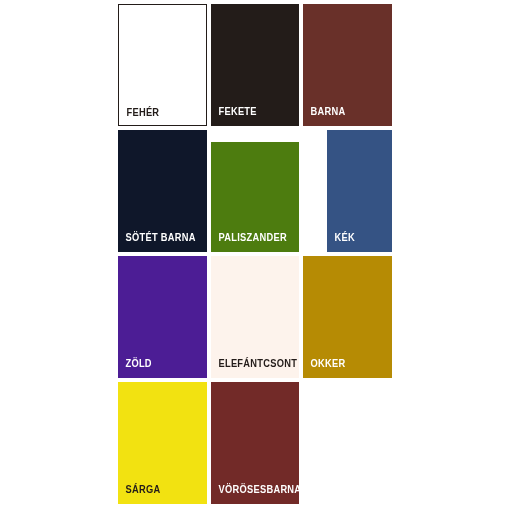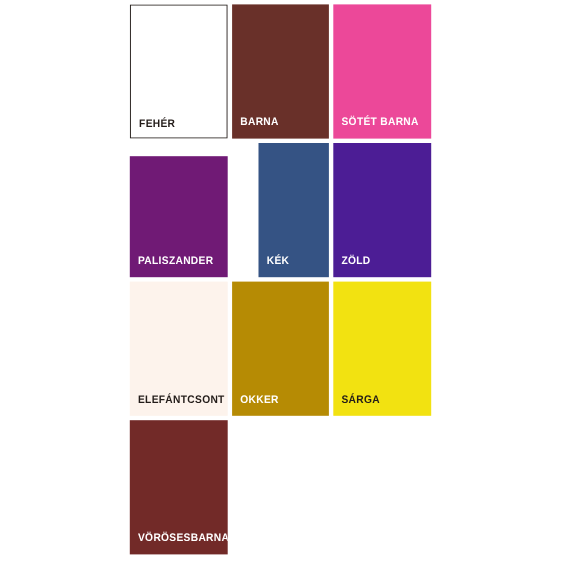--- a/index.html
+++ b/index.html
@@ -92,30 +92,33 @@
 <div id="palette-board" style="background-color: rgb(255, 255, 255);">
 
   <div id="swatch-grid">
 
     <div class="swatch split">
       <div class="sub-swatch bordered" style="background-color: rgb(255, 255, 255);">
         <span class="swatch-label label-dark" style="color: rgb(35, 28, 25);">FEHÉR</span>
       </div>
     </div>
 
+    <div class="swatch" style="background-color: rgb(35, 28, 25);">
+      <span class="swatch-label label-light" style="color: rgb(255, 255, 255);">FEKETE</span>
+    </div>
 
     <div class="swatch" style="background-color: rgb(105, 48, 41);">
       <span class="swatch-label label-light" style="color: rgb(255, 255, 255);">BARNA</span>
     </div>
 
-    <div class="swatch" style="background-color: #ec4899;">
+    <div class="swatch" style="background-color: #0f172a;">
       <span class="swatch-label label-light" style="color: rgb(255, 255, 255);">SÖTÉT BARNA</span>
     </div>
 
-    <div class="swatch" style="background-color: #701a75; margin-top: 12px;">
+    <div class="swatch" style="background-color: #4d7c0f; margin-top: 12px;">
       <span class="swatch-label label-light" style="color: rgb(255, 255, 255);">PALISZANDER</span>
     </div>
 
     <div class="swatch" style="background-color: rgb(53, 83, 132); margin-left: 24px;">
       <span class="swatch-label label-light" style="color: rgb(255, 255, 255);">KÉK</span>
     </div>
 
     <div class="swatch" style="background-color: #4c1d95;">
       <span class="swatch-label label-light" style="color: rgb(255, 255, 255);">ZÖLD</span>
     </div>

